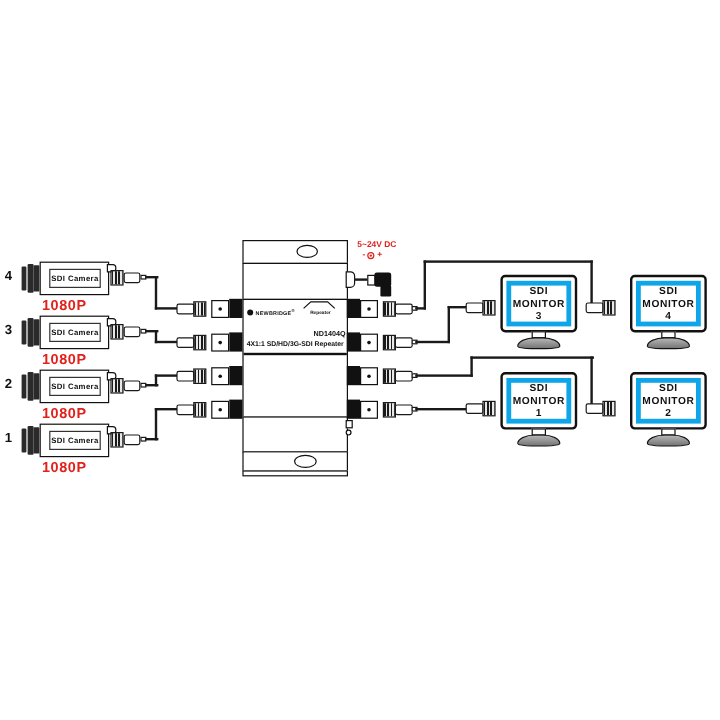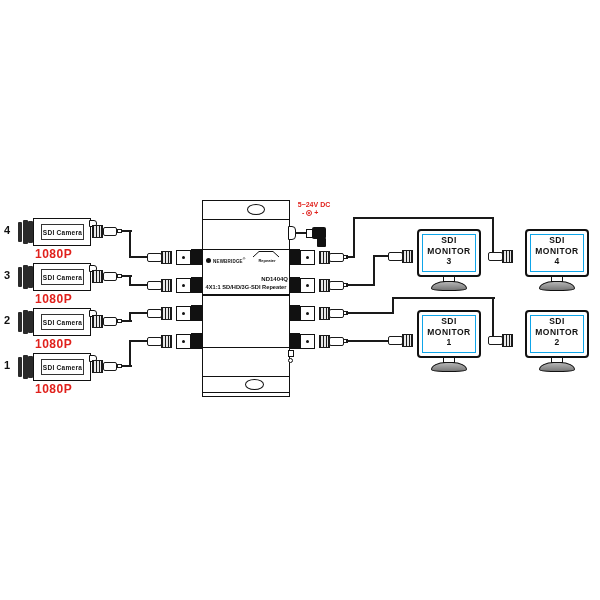--- a/index.html
+++ b/index.html
@@ -31,21 +31,21 @@
     border:1px solid #333;display:flex;align-items:center;justify-content:center;
     font-size:6.5px;font-weight:bold;color:#111;letter-spacing:0.3px;}
   .cam-tab{position:absolute;left:89px;top:2px;width:8px;height:7px;box-sizing:border-box;
     border:1px solid #111;background:#fff;border-radius:0 3px 3px 0;}
   .cam-res{position:absolute;left:35px;top:29px;font-size:12px;font-weight:bold;letter-spacing:0.5px;text-align:right;}
   
   .monitor{position:absolute;width:64px;height:64px;}
   .mon-bezel{position:absolute;left:0;top:0;width:64px;height:48px;box-sizing:border-box;
     border:2px solid #111;border-radius:4px;background:#fff;}
   .mon-screen{position:absolute;left:3px;top:3px;width:54px;height:38px;box-sizing:border-box;
-    border:1px solid #0ea5e9;background:#fff;display:flex;align-items:flex-start;justify-content:center;}
+    border:4px solid #0ea5e9;background:#fff;display:flex;align-items:center;justify-content:center;}
   .mon-text{text-align:center;font-size:8.5px;font-weight:bold;line-height:10.5px;
     letter-spacing:0.5px;color:#111;}
   .mon-neck{position:absolute;left:26px;top:47px;width:12px;height:6px;box-sizing:border-box;
     border:1px solid #111;background:#fff;}
   .mon-base{position:absolute;left:14px;top:52px;width:36px;height:10px;box-sizing:border-box;
     border:1px solid #111;background:linear-gradient(#b5b5b5,#777);
     border-radius:50% 50% 40% 40% / 90% 90% 30% 30%;}
   
   .silk{position:absolute;color:#111;}
   .brandrow{display:flex;align-items:center;gap:2px;}

